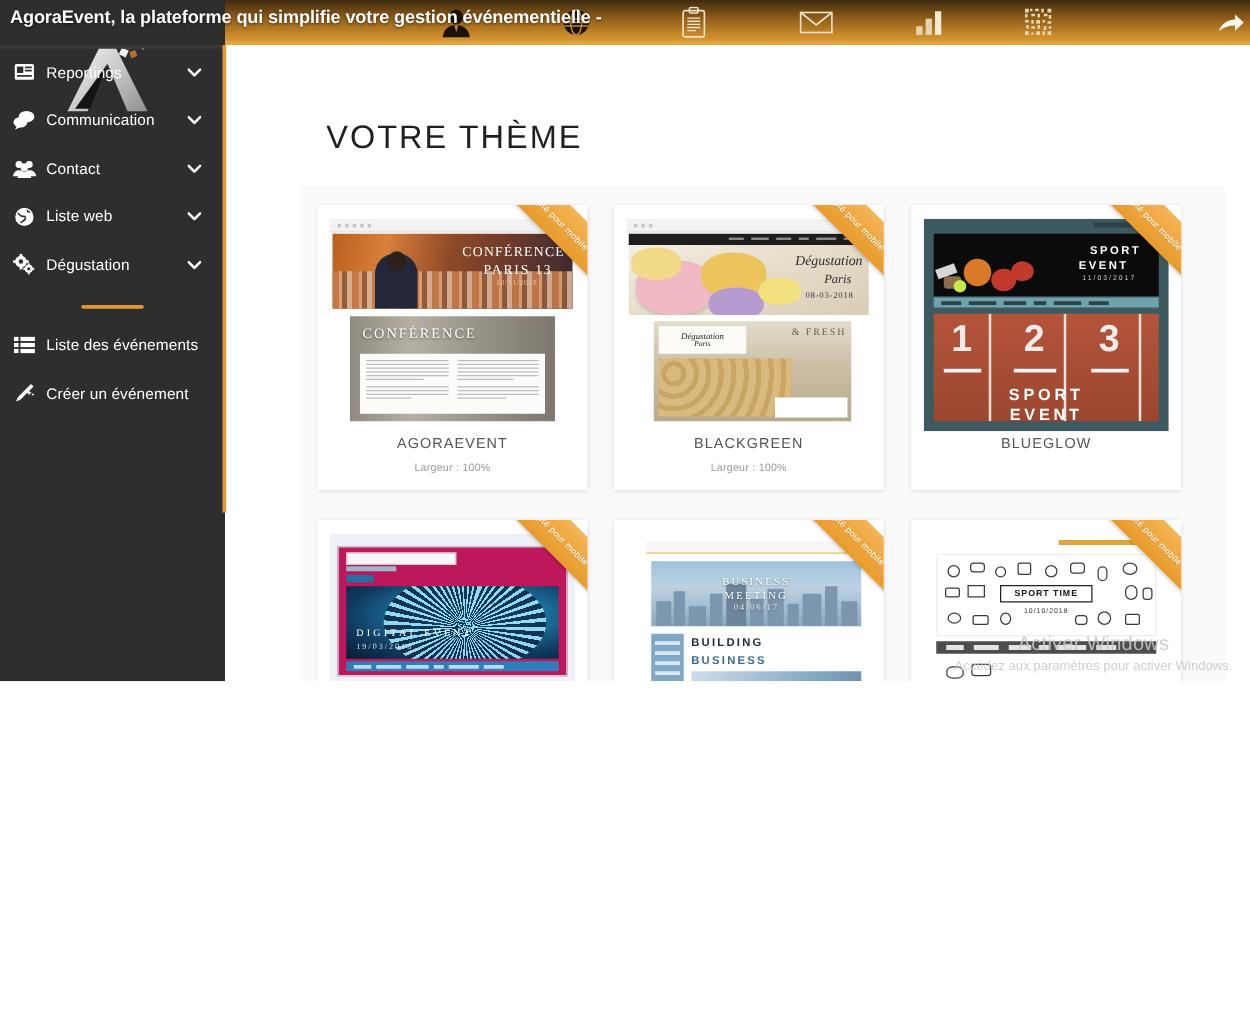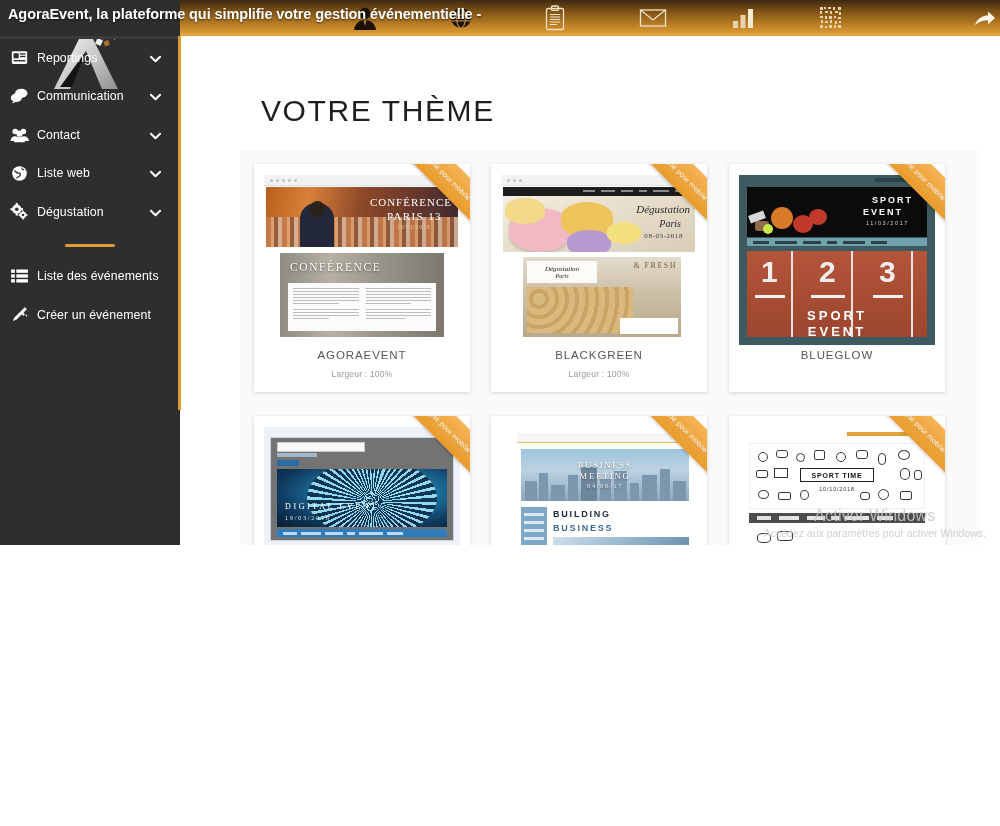--- a/index.html
+++ b/index.html
@@ -44,21 +44,21 @@
   .nav-label { color:#ffffff; font-size:12.3px; font-weight:400;
              letter-spacing:.1px; margin-left:5px; }
   .nav-chev { position:absolute; right:19px; top:50%; transform:translateY(-50%);
              color:#fff; }
   #nav-divider { width:50px; height:3px; background:#e09a34; border-radius:2px;
              margin:13px auto 10px auto; }
 
   
   #main { position:absolute; left:180px; top:36px; width:820px; height:509px;
           background:#ffffff; overflow:hidden; }
-  #page-title { position:absolute; left:81px; top:58px; font-size:30px;
+  #page-title { position:absolute; left:81px; top:58px; font-size:26px;
           letter-spacing:1.6px; color:#1f1f1f; font-weight:400; }
 
   #theme-panel { position:absolute; left:60px; top:114px; width:740px; height:430px;
           background:#fafafa; }
 
   .card { position:absolute; width:216px; background:#ffffff;
           box-shadow:0 1px 4px rgba(0,0,0,.16); cursor:pointer; }
   .card-row1 { top:14px; height:228px; }
   .card-row2 { top:266px; height:228px; }
   .card-c1 { left:14px; } .card-c2 { left:251px; } .card-c3 { left:489px; }
@@ -167,21 +167,21 @@
      font-family:"Liberation Sans",sans-serif; opacity:.95; }
   .c3-dash { position:absolute; height:3px; background:#f2f2f2; }
   .c3-sport { position:absolute; left:0; right:0; bottom:14px; text-align:center;
      color:#fff; font-weight:700; font-size:13px; letter-spacing:3px; }
   .c3-sport2 { position:absolute; left:0; right:0; bottom:-2px; text-align:center;
      color:#fff; font-weight:700; font-size:13px; letter-spacing:3px; }
 
   
   .c4-bg { position:absolute; inset:0; background:#eef2f6; }
   .c4-screen { position:absolute; left:6px; top:10px; width:184px; height:104px;
-     background:#737373; border:1px solid #c9d4de; }
+     background:#be185d; border:1px solid #c9d4de; }
   .c4-form { position:absolute; left:6px; top:4px; width:88px; height:10px;
      background:#f7f7f7; border:1px solid #ccc; }
   .c4-form2 { position:absolute; left:6px; top:15px; width:40px; height:4px;
      background:#9fb7c9; }
   .c4-btn { position:absolute; left:6px; top:22px; width:22px; height:6px; background:#2b6ca3; }
   .c4-hero { position:absolute; left:6px; top:31px; width:170px; height:58px;
      background:radial-gradient(ellipse at 60% 40%,#58c9e8 0%,#1f79a8 35%,#0f3a5e 70%,#071c30 100%);
      overflow:hidden; }
   .c4-swirl { position:absolute; left:30px; top:-10px; width:130px; height:78px;
      background:repeating-conic-gradient(from 20deg at 50% 55%,#9fe6f7 0 3deg,#0d2e4e 3deg 7deg);

